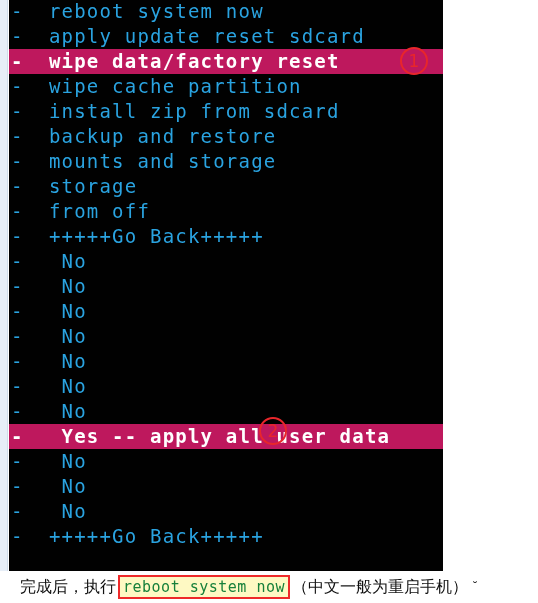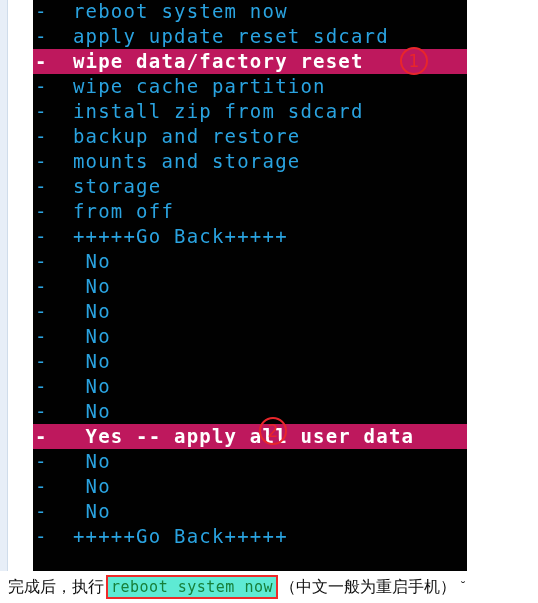--- a/index.html
+++ b/index.html
@@ -37,21 +37,20 @@
 
   
   #terminal {
     position: absolute;
     left: 9px;
     top: 0;
     width: 434px;
     height: 571px;
     background: #010101;
     overflow: hidden;
-    margin-left: 24px;
   }
 
   .term-line {
     position: relative;
     height: 25px;
     line-height: 25px;
     font-family: "DejaVu Sans Mono", monospace;
     font-size: 19px;
     letter-spacing: 1.2px;
     color: #2aa3e0;
@@ -92,36 +91,36 @@
     left: 0;
     top: 571px;
     width: 538px;
     height: 32px;
     background: #ffffff;
     display: flex;
     align-items: center;
     font-family: "DejaVu Sans", sans-serif;
     font-size: 16px;
     color: #1a1a1a;
-    padding-left: 8px;
+    padding-left: 20px;
     box-sizing: border-box;
     white-space: nowrap;
   }
   #caption .cap-text { color: #111111; }
   #caption .cap-code {
     display: inline-block;
     border: 2px solid #ee2a2a;
     color: #17803b;
     font-family: "DejaVu Sans Mono", monospace;
     font-size: 15px;
     letter-spacing: 0.5px;
     padding: 0px 3px;
     margin: 0 2px;
     line-height: 20px;
-    background: #5eead4;
+    background: #fef9c3;
   }
   #caption .cap-tail {
     font-size: 12px;
     color: #333333;
     margin-left: 4px;
   }
 </style>
 </head>
 <body>
 

